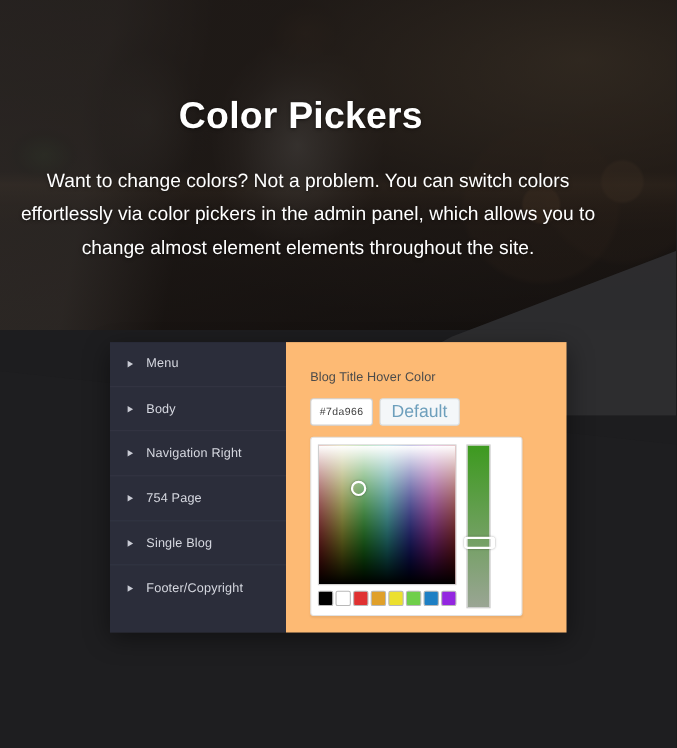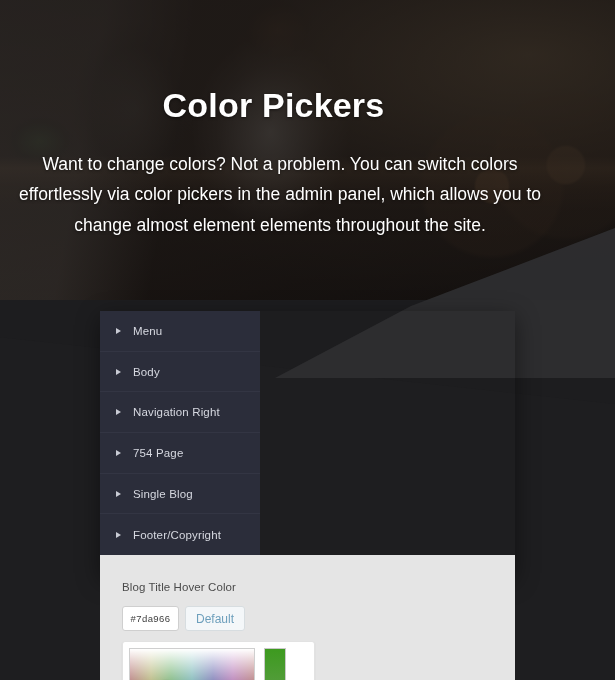--- a/index.html
+++ b/index.html
@@ -109,21 +109,20 @@
   }
 
   
   .admin-card {
     position: absolute;
     left: 100px; top: 311px;
     width: 415px; height: 264px;
     display: flex;
     z-index: 8;
     box-shadow: 0 6px 22px rgba(0,0,0,.45);
-    flex-direction: column;
   }
 
   
   .admin-sidebar {
     width: 160px;
     background: #2b2d3a;
     flex: 0 0 160px;
   }
   .side-item {
     height: 40.7px;
@@ -142,21 +141,21 @@
     border-left: 5px solid #c9cbd4;
     border-top: 3.5px solid transparent;
     border-bottom: 3.5px solid transparent;
     margin-right: 12px;
     flex: 0 0 auto;
   }
 
   
   .admin-content {
     flex: 1;
-    background: #e5e5e5;
+    background: #fdba74;
     padding: 26px 22px 0 22px;
   }
   .field-label {
     color: #4b4b4b;
     font-size: 11.5px;
     margin-bottom: 13px;
     letter-spacing: .1px;
   }
 
   
@@ -197,21 +196,21 @@
   }
 
   .default-btn {
     height: 25px;
     padding: 1px 10px;
     display: flex; align-items: center;
     border: 1px solid #d7dde0;
     border-radius: 3px;
     background: #f4f7f9;
     color: #6d9fbc;
-    font-size: 12px;
+    font-size: 16px;
     cursor: pointer;
   }
 
   
   .picker-shell {
     margin-top: 10px;
     width: 193px;
     border: 1px solid #e2e2e2;
     border-radius: 3px;
     background: #fff;

